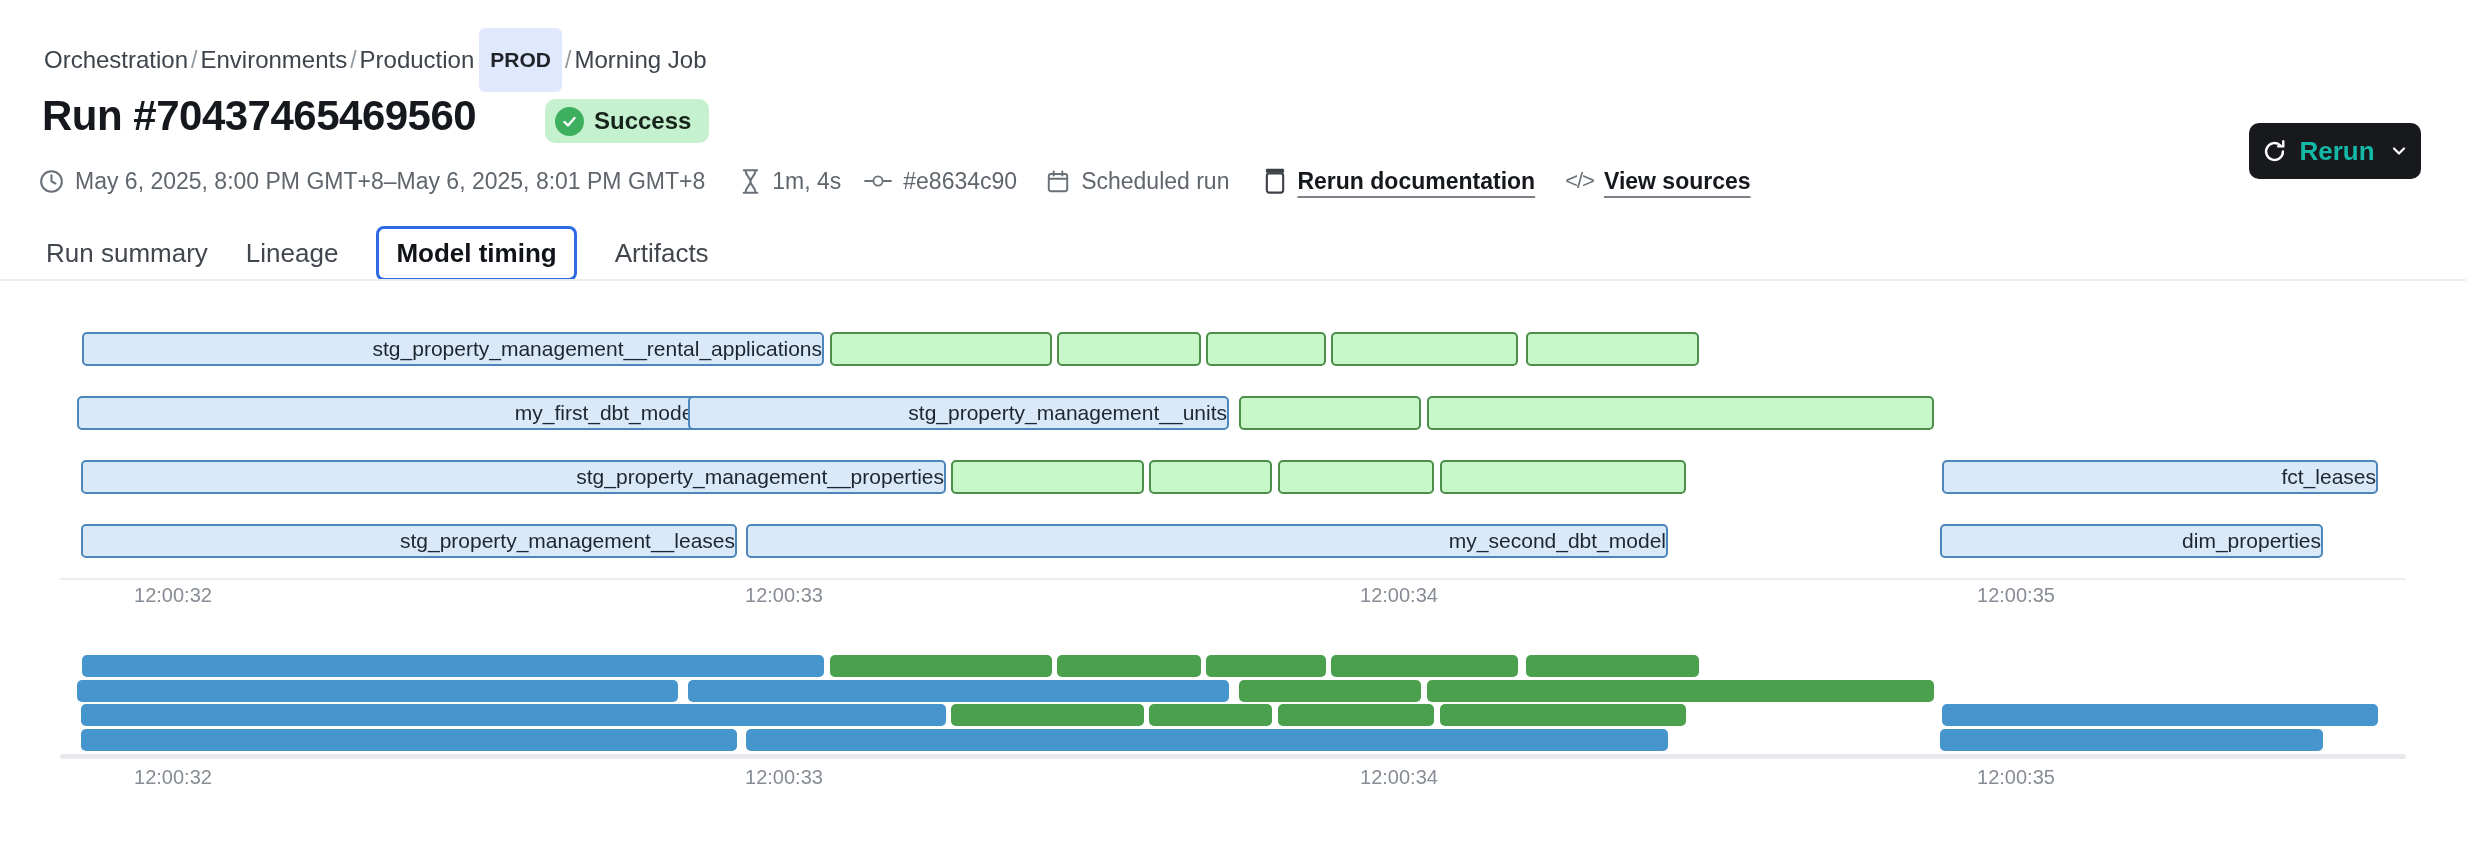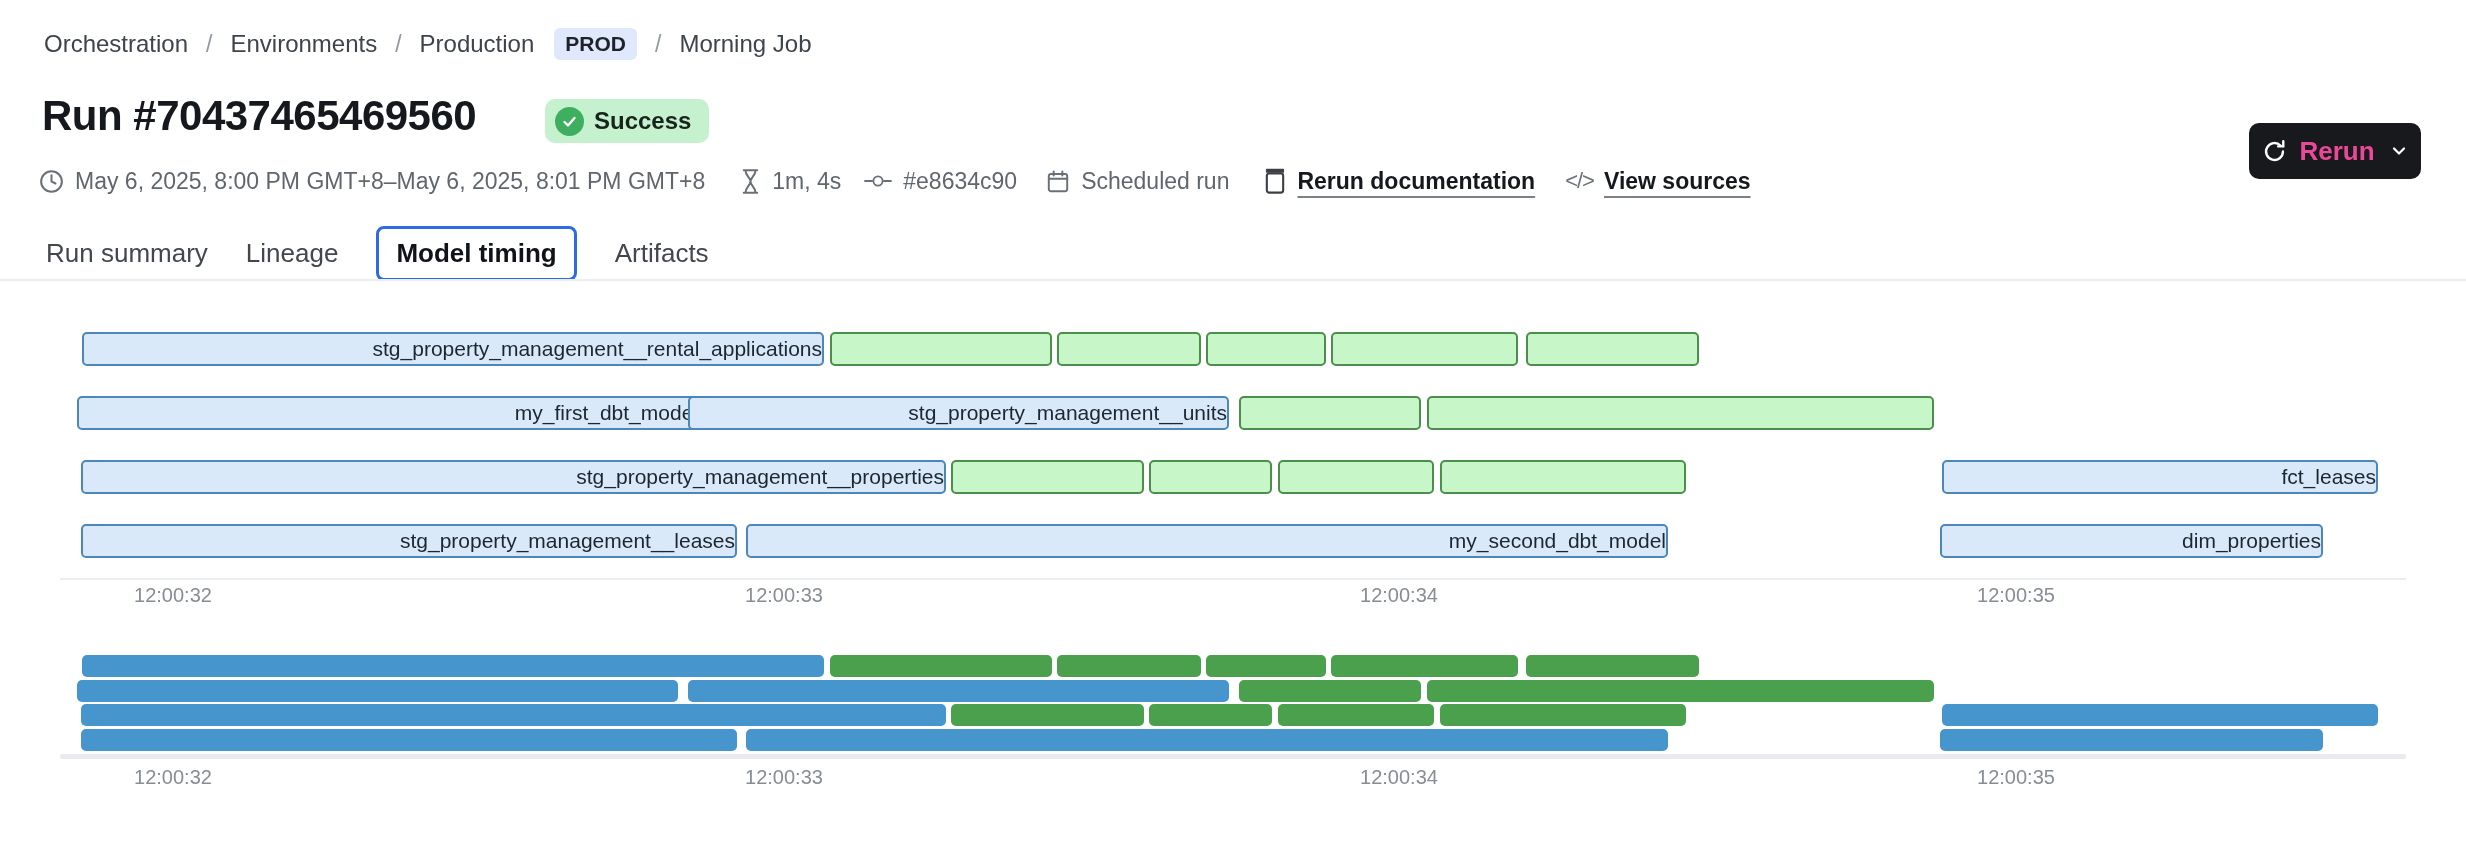--- a/index.html
+++ b/index.html
@@ -3,27 +3,27 @@
 <meta charset="utf-8">
 <style>
   html,body{margin:0;padding:0;background:#fff;}
   .page{
     position:relative; width:2466px; height:842px; background:#fff;
     font-family:"Liberation Sans", sans-serif; color:#15181c; overflow:hidden;
   }
   
   .breadcrumb{
     position:absolute; left:44px; top:28px; display:flex; align-items:center;
-    gap:18px; font-size:24px; color:#3e444b;
+    gap:3px; font-size:24px; color:#3e444b;
   }
   .breadcrumb .sep{color:#9098a0; font-size:23px;}
   .crumb{cursor:pointer;}
   .env-badge{
     background:var(--prod-badge-bg,#dfe8fc); color:#1f2328; font-weight:700;
-    font-size:21px; padding:4px 11px; border-radius:6px; margin-left:2px;
+    font-size:21px; padding:20px 11px; border-radius:6px; margin-left:2px;
   }
   
   .page-title{
     position:absolute; left:42px; top:92px; margin:0; font-size:42px;
     font-weight:600; letter-spacing:-0.5px; color:#15181c;
   }
   .status-badge{
     position:absolute; left:545px; top:99px; height:44px; display:flex;
     align-items:center; gap:10px; padding:0 18px 0 10px; border-radius:10px;
     background:var(--success-bg,#c6f1ce); font-size:24px; font-weight:600; color:#17241c;
@@ -43,21 +43,21 @@
   .m-trigger{margin-left:28px;} .m-doc{margin-left:34px;} .m-src{margin-left:30px;}
   .meta-link{
     color:#15181c; font-weight:600; text-decoration:underline;
     text-underline-offset:7px; text-decoration-thickness:2px;
     text-decoration-color:#7c8187; cursor:pointer;
   }
   .code-glyph{font-size:22px; color:#6a7077; letter-spacing:-1px;}
   
   .rerun-button{
     position:absolute; left:2249px; top:123px; width:172px; height:56px;
-    background:var(--rerun-bg,#17191c); border:none; border-radius:10px; color:#ec4899;
+    background:var(--rerun-bg,#17191c); border:none; border-radius:10px; color:#14b8a6;
     display:flex; align-items:center; justify-content:center; gap:11px;
     font-family:inherit; font-size:26px; font-weight:600; cursor:pointer;
   }
   
   .tabs{
     position:absolute; left:46px; top:226px; display:flex; align-items:center;
     gap:38px; font-size:26px; color:#42474e; font-weight:500;
   }
   .tab{padding:11px 0; cursor:pointer;}
   .tab.active{

